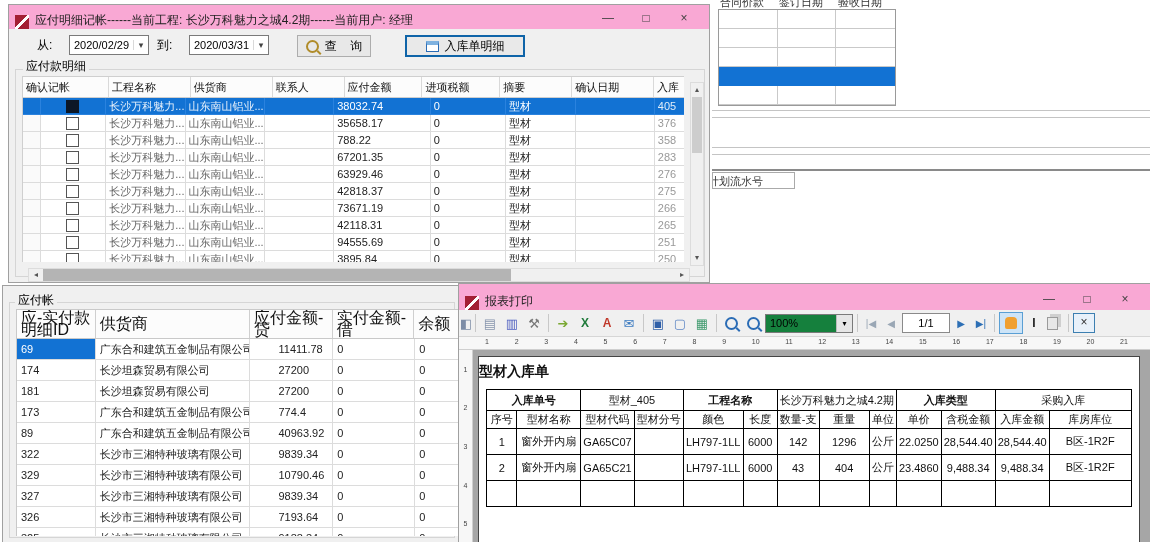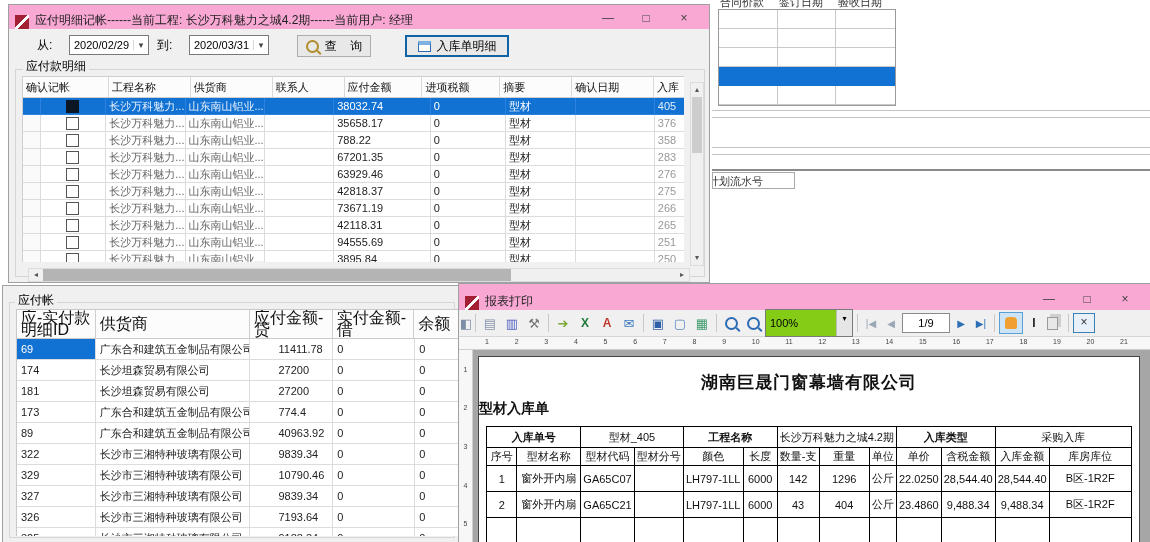--- a/index.html
+++ b/index.html
@@ -88,21 +88,21 @@
   #win3 .titlebar{height:26px;}
   .rtb{position:absolute;left:0;top:26px;width:100%;height:27px;background:#f0f0f0;border-bottom:1px solid #d6d6d6;
        display:flex;align-items:center;padding:0 2px;box-sizing:border-box;gap:2px;}
   .tbi{width:20px;height:20px;display:flex;align-items:center;justify-content:center;font-size:13px;flex:none;cursor:default;}
   .sep{width:1px;height:18px;background:#c8c8c8;margin:0 2px;flex:none;}
   .ic-partial{color:#7d8da6;width:10px;overflow:hidden;}
   .ic-print{color:#8795ad;} .ic-book{color:#4f5fc0;} .ic-tools{color:#777;}
   .ic-export{color:#7aa832;font-weight:bold;} .ic-excel{color:#1f7a3a;font-weight:bold;font-size:12px;}
   .ic-pdf{color:#c0392b;font-weight:bold;font-size:12px;} .ic-mail{color:#3a7ac0;}
   .ic-save{color:#2f5fa8;} .ic-doc{color:#5f87c5;} .ic-grid{color:#3f9b6e;}
-  .zoomcombo{width:88px;height:28px;background:#84cc16;border:1px solid #7a7a7a;box-sizing:border-box;display:flex;align-items:center;font-size:11px;flex:none;}
+  .zoomcombo{width:88px;height:19px;background:#15803d;border:1px solid #7a7a7a;box-sizing:border-box;display:flex;align-items:center;font-size:11px;flex:none;}
   .zoomcombo .cval{flex:1;padding:0 4px;}
   .zoomcombo .carr{width:15px;text-align:center;background:#e6e6e6;font-size:8px;height:100%;line-height:18px;border-left:1px solid #bbb;}
   .navbtn{font-size:10px;color:#9aa7b5;width:18px;text-align:center;flex:none;}
   .navbtn.active{color:#2d6fb5;}
   .pagebox{width:46px;height:18px;background:#fff;border:1px solid #8a8a8a;font-size:11px;text-align:center;line-height:18px;flex:none;}
   .handbtn{width:22px;height:20px;border:1px solid #5a9fd4;background:#cde4f7;display:flex;align-items:center;justify-content:center;flex:none;}
   .hand{width:12px;height:12px;background:#f0a030;border-radius:4px 4px 2px 2px;}
   .ibeam{font-size:12px;color:#222;width:18px;text-align:center;font-weight:bold;flex:none;}
   .copyicon{width:9px;height:11px;border:1px solid #9a9a9a;background:#e7e7e7;box-shadow:3px -3px 0 #cfcfcf;margin:0 6px 0 2px;flex:none;}
   .closebox{width:20px;height:18px;border:1px solid #3c7fb1;background:#e8f1fa;color:#333;font-size:12px;text-align:center;line-height:16px;flex:none;}
@@ -206,21 +206,21 @@
       </div>
       <span class="lbl" style="left:148px">到:</span>
       <div class="combo" style="left:172px;width:80px">
         <span class="cval">2020/03/31</span>
         <span class="carr">▾</span>
       </div>
       <div class="btn" style="left:288px;width:74px">
         <span class="magicon"></span>
         <span class="qlabel">查    询</span>
       </div>
-      <div class="btn" id="btn-inbound" style="left:396px;width:104px">
+      <div class="btn" id="btn-inbound" style="left:396px;width:120px">
         <span class="winicon"></span>
         <span>入库单明细</span>
       </div>
     </div>
 
     <span class="grouplabel" id="g1-label">应付款明细</span>
     <div class="groupbox" id="g1">
       <div class="tbl1">
         <div class="r1head">
           <span class="h1 hconf">确认记帐</span>
@@ -510,21 +510,21 @@
       <span class="tbi">
           <span class="magicon magblue"></span>
         </span>
       <div class="zoomcombo">
         <span class="cval">100%</span>
         <span class="carr">▾</span>
       </div>
       <span class="sep"></span>
       <span class="navbtn">|◀</span>
       <span class="navbtn">◀</span>
-      <div class="pagebox">1/9</div>
+      <div class="pagebox">1/1</div>
       <span class="navbtn active">▶</span>
       <span class="navbtn active">▶|</span>
       <span class="sep"></span>
       <span class="handbtn">
           <span class="hand"></span>
         </span>
       <span class="ibeam">I</span>
       <span class="copyicon"></span>
       <span class="sep"></span>
       <span class="closebox">×</span>
@@ -556,21 +556,20 @@
 
     <div class="rcontent">
       <div class="vruler">
           <span class="vnum">1</span>
           <span class="vnum">2</span>
           <span class="vnum">3</span>
           <span class="vnum">4</span>
           <span class="vnum">5</span>
         </div>
       <div class="page">
-        <div class="company">湖南巨晟门窗幕墙有限公司</div>
         <div class="doctitle">型材入库单</div>
 
         <table class="ptbl">
           <colgroup>
             <col style="width:30px">
               <col style="width:64px">
               <col style="width:52px">
               <col style="width:44px">
             <col style="width:60px">
               <col style="width:34px">

